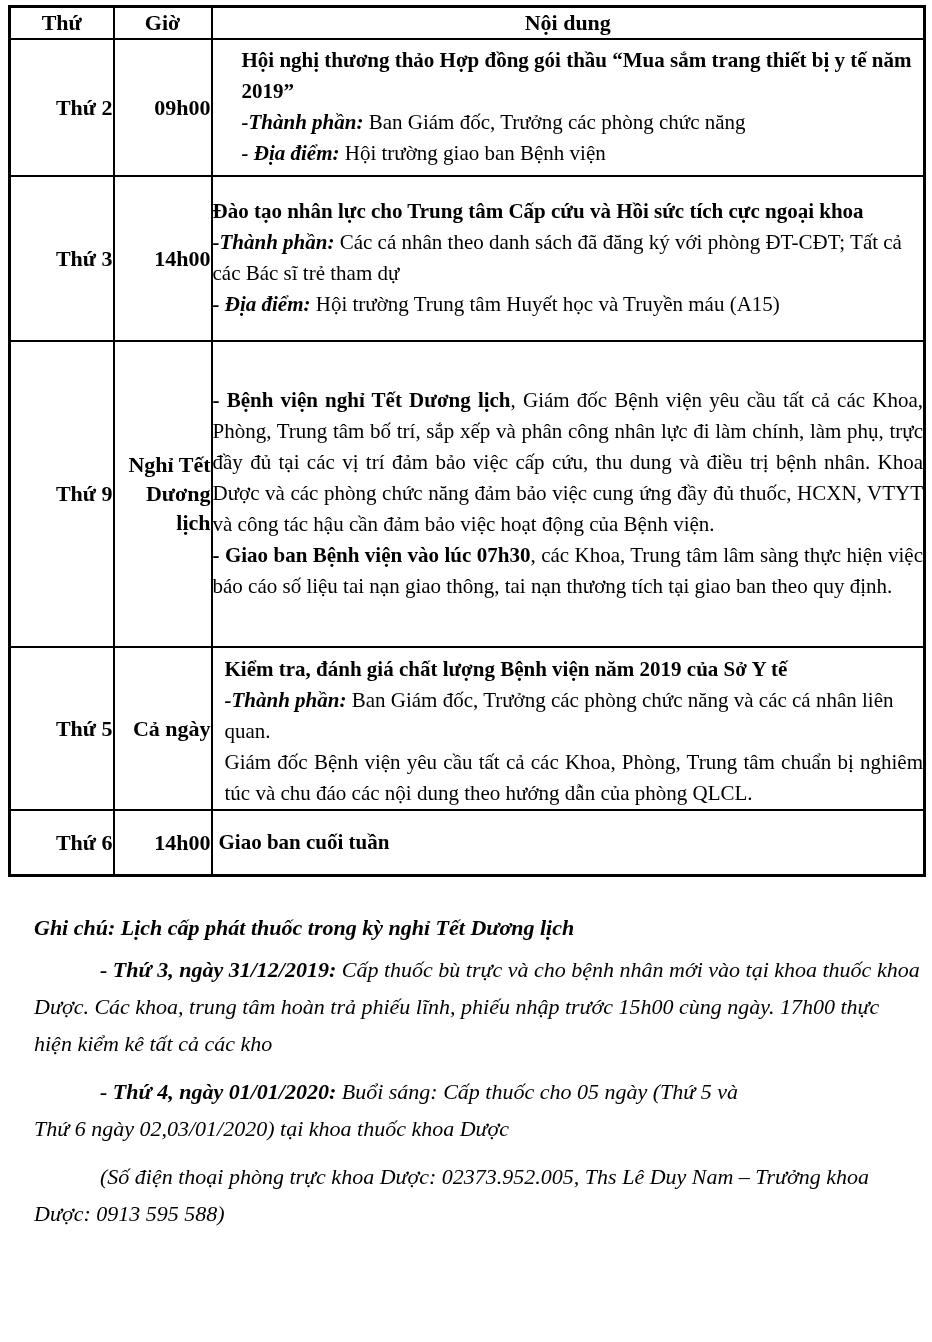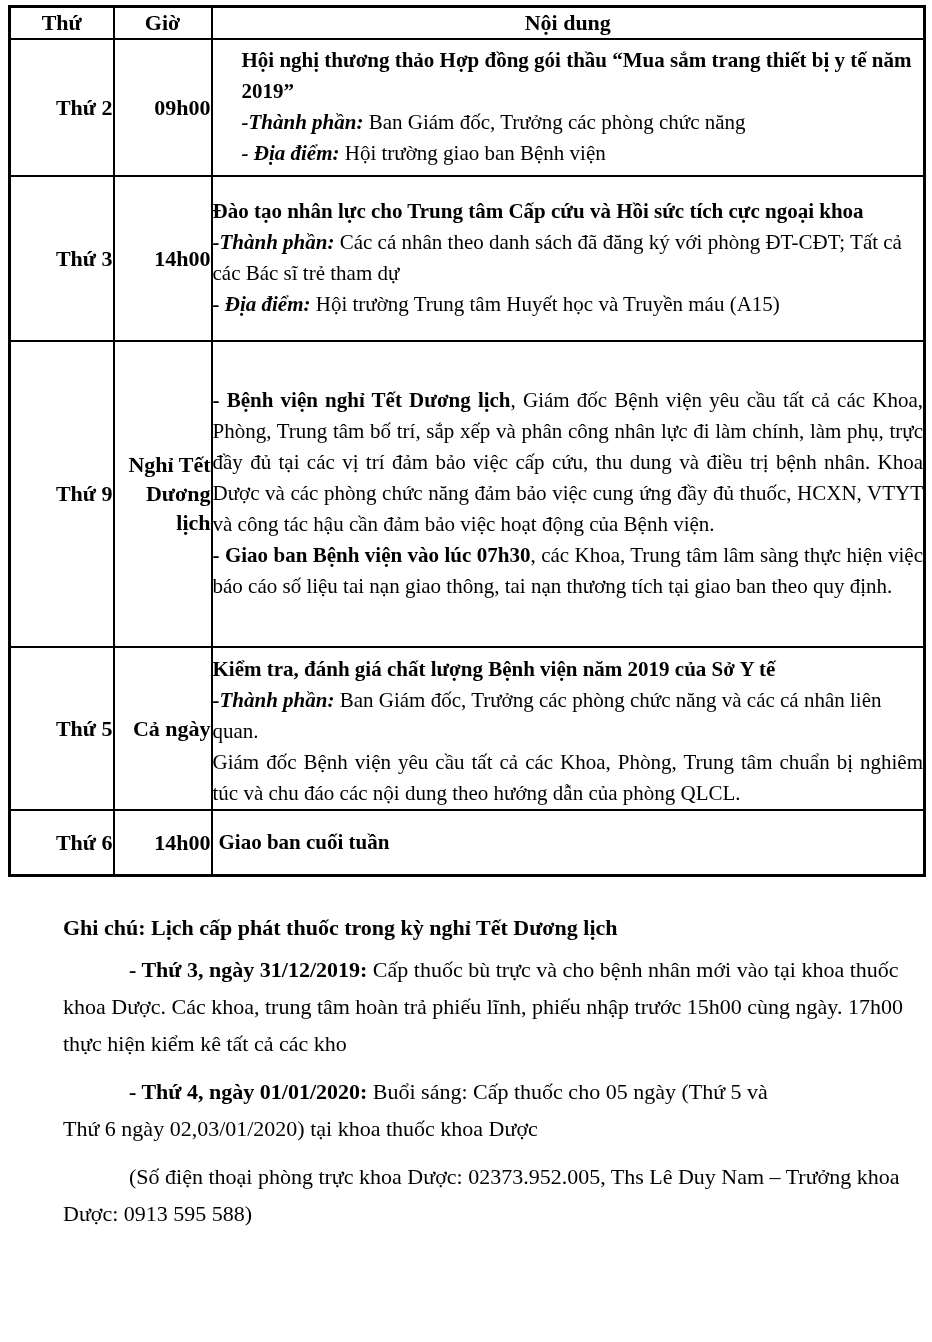--- a/index.html
+++ b/index.html
@@ -42,33 +42,34 @@
   }
   td.content {
     font-size: 21px;
     line-height: 31px;
     vertical-align: middle;
     padding: 2px 7px 2px 13px;
   }
   tr.r1 td { height: 137px; padding-left: 29px; }
   tr.r2 td { height: 165px; }
   tr.r3 td { height: 306px; }
-  tr.r4 td { height: 134px; }
+  tr.r4 td { height: 134px; padding-left: 12px; }
   tr.r5 td { height: 66px; }
 
   tr.r4 td.content { vertical-align: top; padding-top: 6px; }
   .clipbox { max-height: 158px; overflow: hidden; }
 
   p.para { margin: 0; }
   p.para.justify { text-align: justify; }
 
   .notes {
-    margin: 32px 10px 0 63px;
+    margin: 32px 10px 0 34px;
     font-size: 22px;
     line-height: 37px;
+    font-style: italic;
   }
   .note-heading { font-weight: bold; margin: 0 0 5px 0; }
   .note-para { margin: 0 0 11px 0; text-indent: 66px; }
 </style>
 </head>
 <body>
 
 <div class="page">
 
   <table class="schedule">

